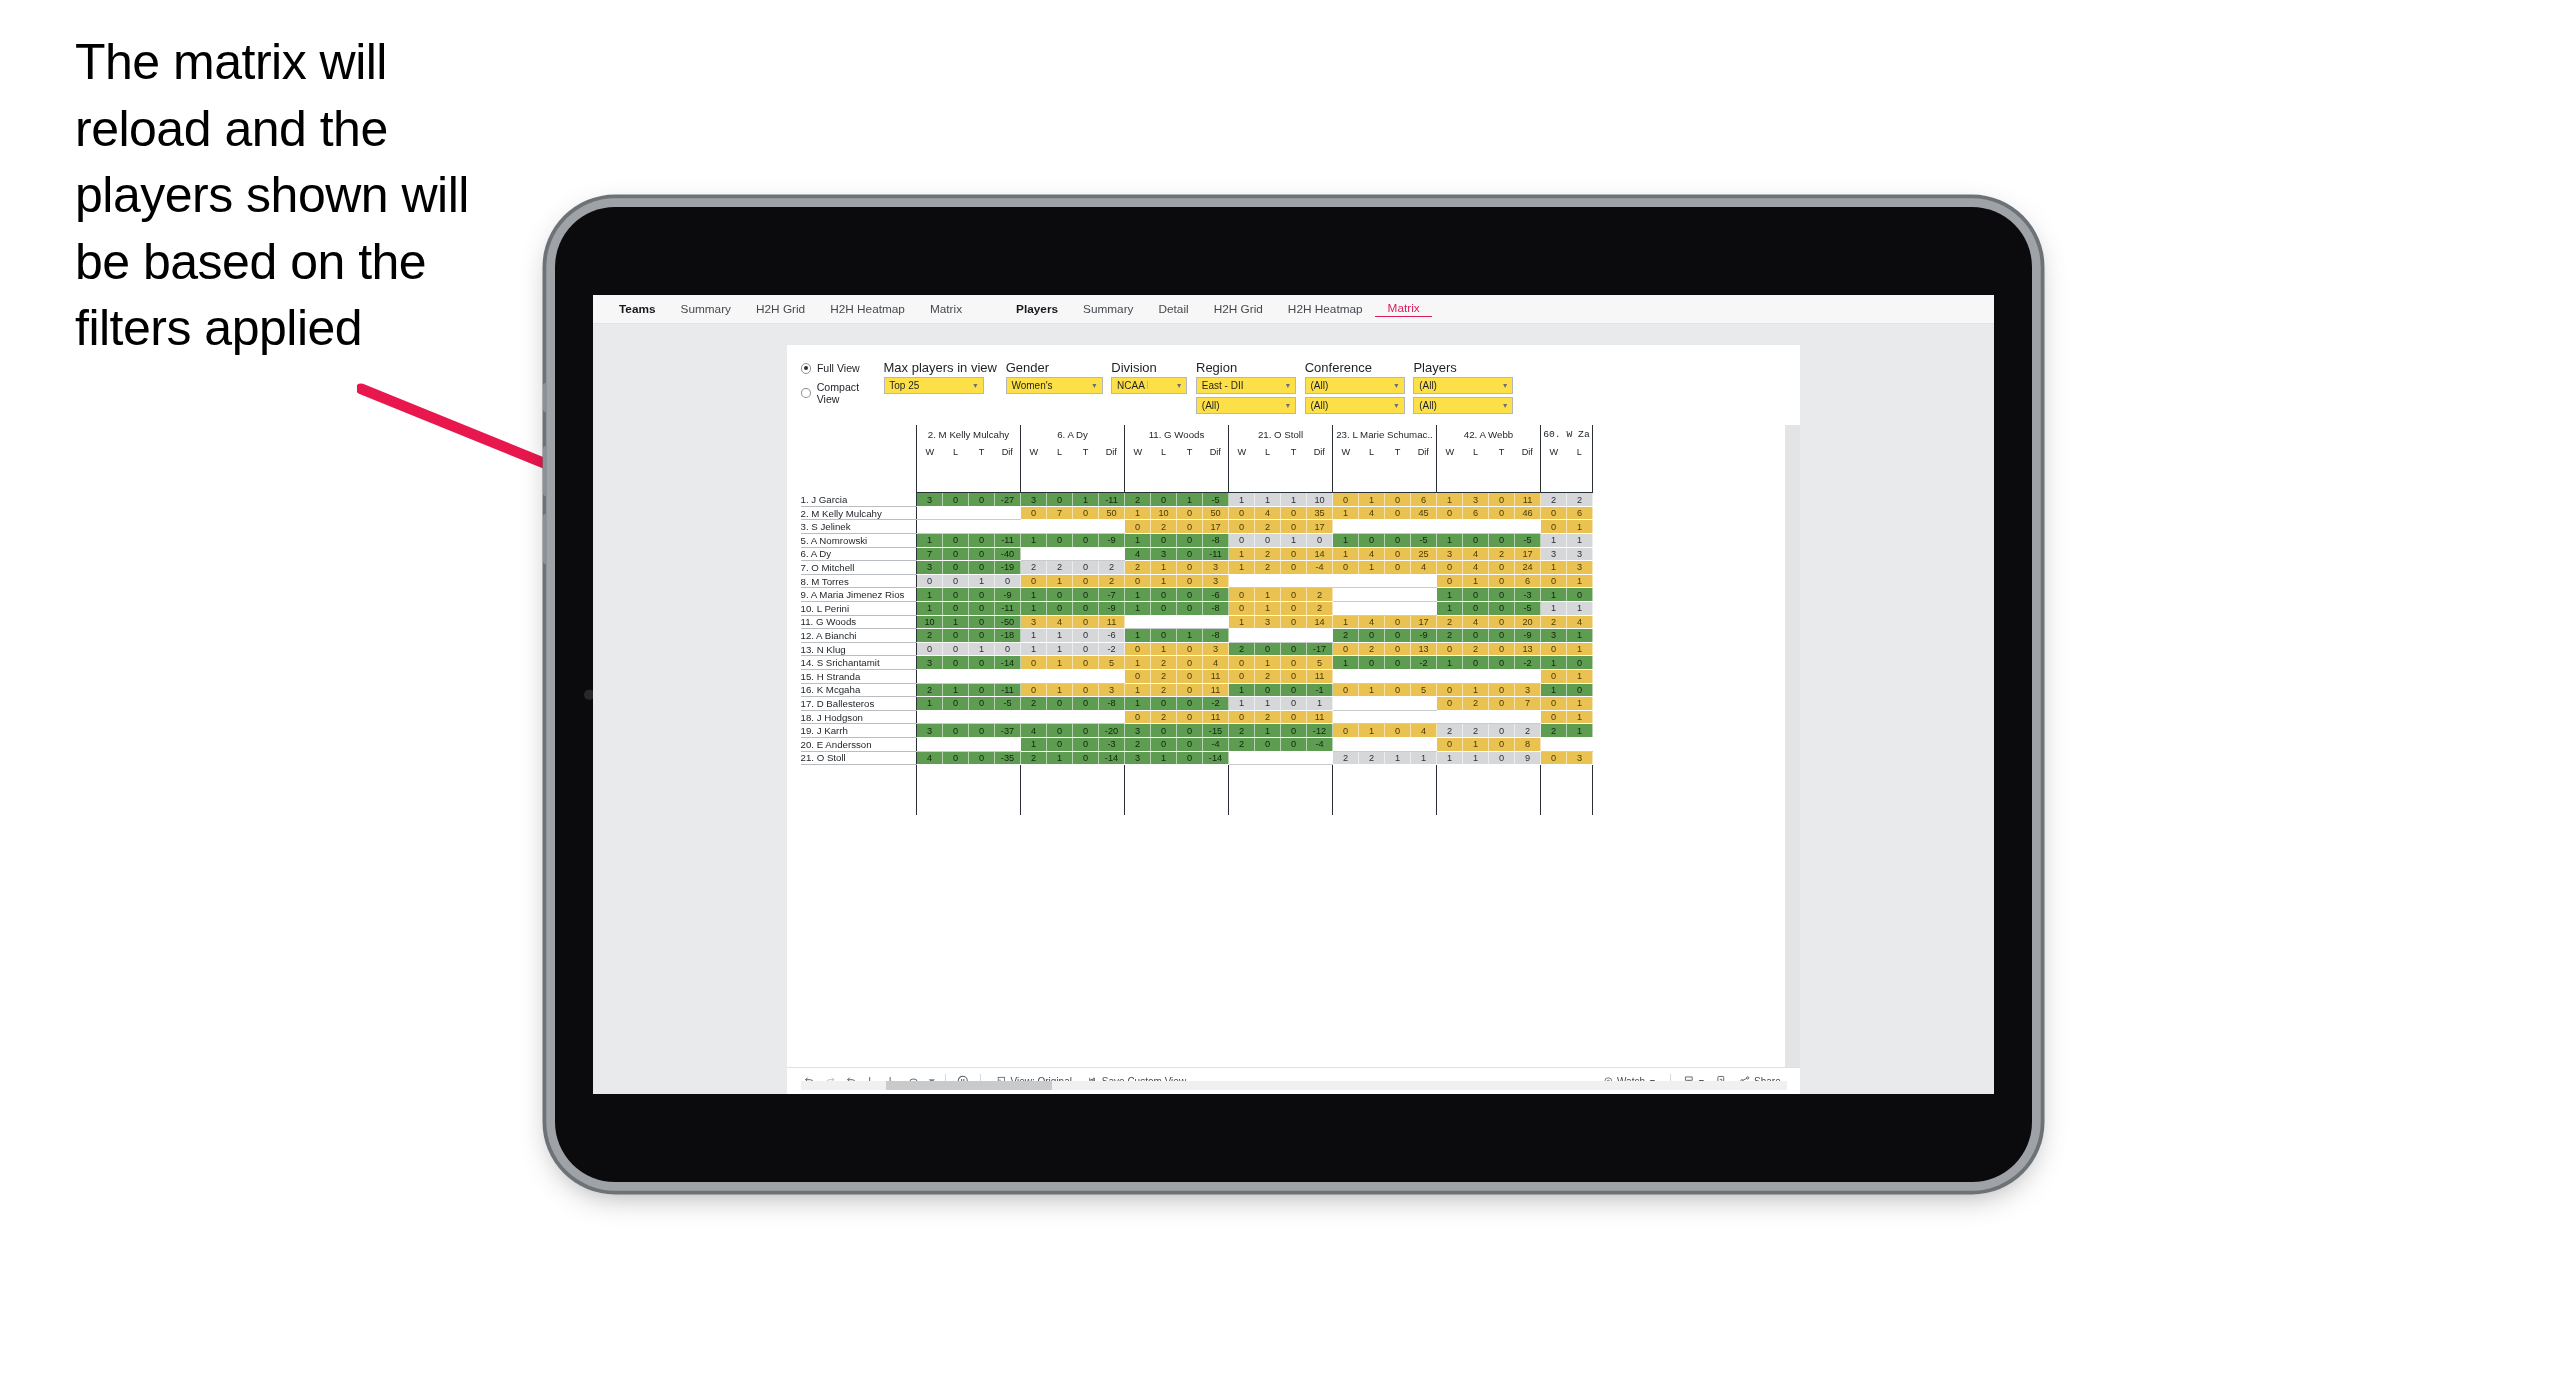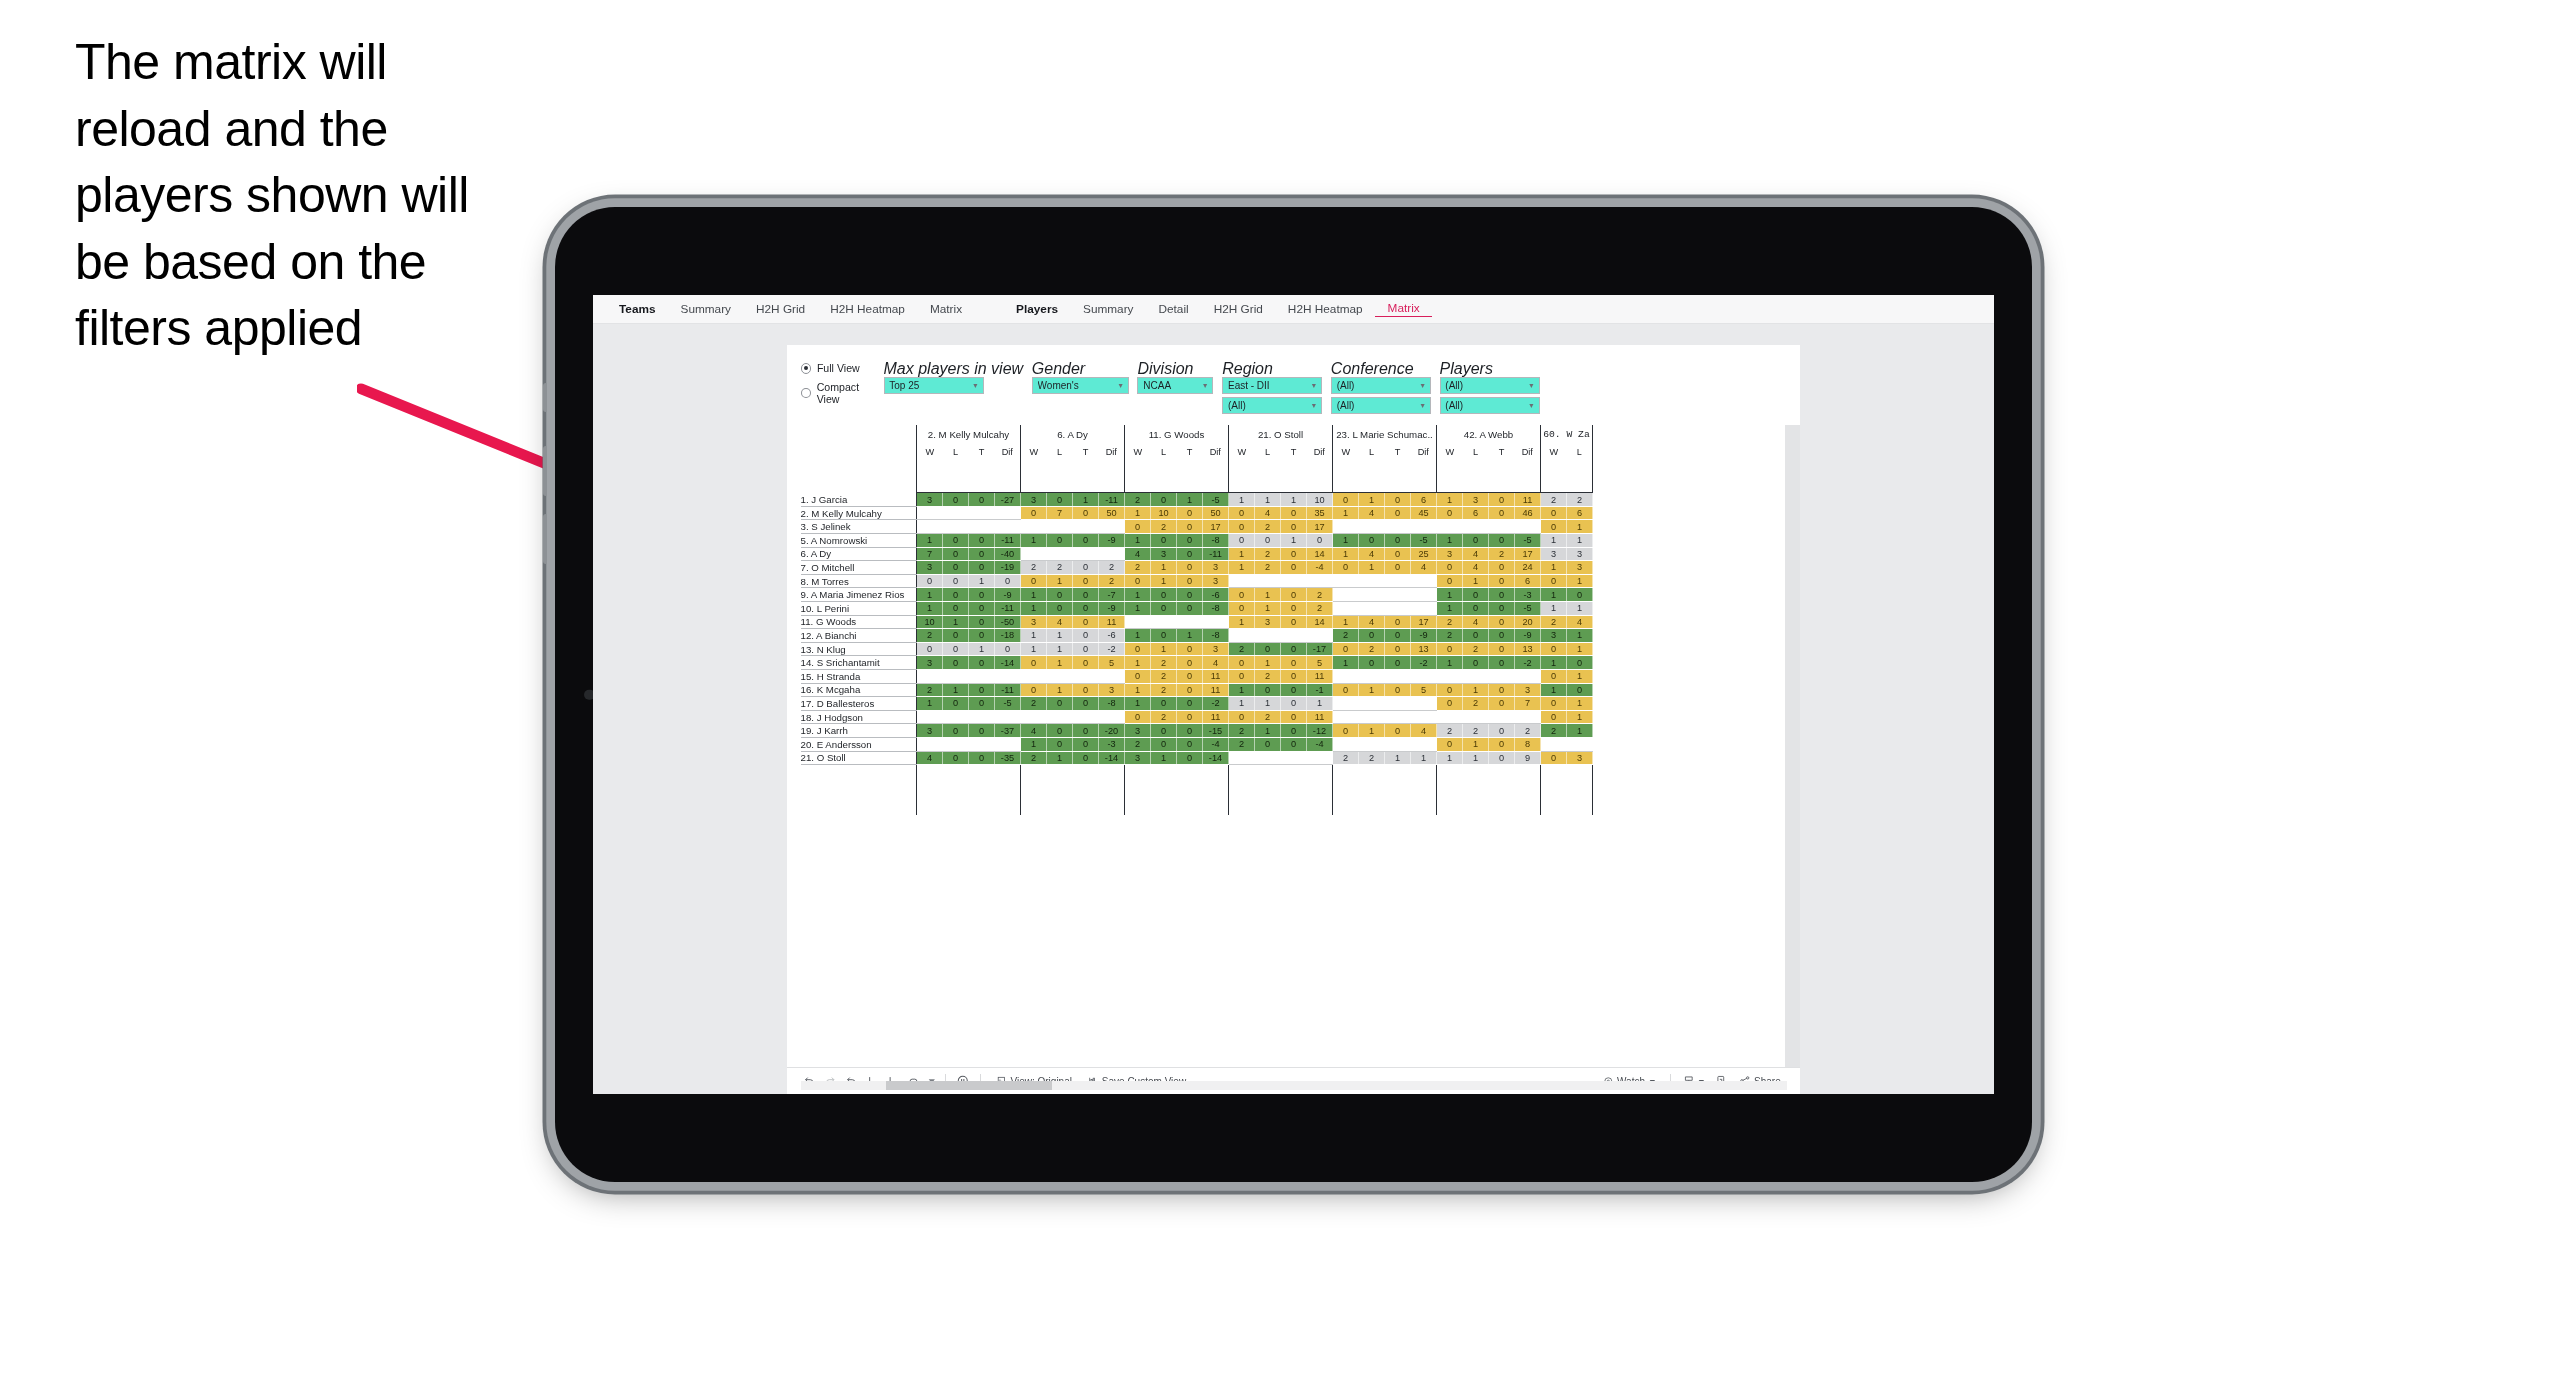--- a/index.html
+++ b/index.html
@@ -102,23 +102,23 @@
   }
 
   
   .filters{ display:flex; padding:15.4px 13.5px 7.7px 13.5px; gap:0; flex:0 0 auto;}
   .viewtoggle{ width:83px; padding-top:1.9px;}
   .radio-row{ display:flex; align-items:center; gap:5.8px; font-size:10.6px; color:#1d2025; margin-bottom:6.8px;}
   .radio{ width:10.6px;height:10.6px;border-radius:50%;border:1px solid #8d9096; display:inline-block; position:relative; background:#fff;}
   .radio.on::after{content:"";position:absolute;left:2.4px;top:2.4px;width:3.9px;height:3.9px;border-radius:50%;background:#2b2f36;}
 
   .fgroup{ margin-right:8.7px; }
-  .fgroup .flabel{ font-size:16px; color:#1d2025; margin-bottom:3.9px; height:12.5px;font-style:italic;}
+  .fgroup .flabel{ font-size:13px; color:#1d2025; margin-bottom:3.9px; height:12.5px;}
   .select{
-    border:1px solid #b4b7bb; background:#5eead4; height:17.4px;
+    border:1px solid #b4b7bb; background:#fde047; height:17.4px;
     display:flex; align-items:center; justify-content:space-between;
     padding:0 3.9px 0 4.8px; font-size:10px; color:#1d2025; margin-bottom:2.9px;
     cursor:pointer;
     gap:22px;
   }
   .select .cv{ overflow:hidden; white-space:nowrap;}
   .caret{ font-size:6.8px; color:#6a6e74; margin-left:5.8px;}
   .w-max{ width:100px;} .w-gen{ width:97px;} .w-div{ width:76px;}
   .w-reg{ width:100px;} .w-conf{ width:100px;} .w-play{ width:100px;}
 

